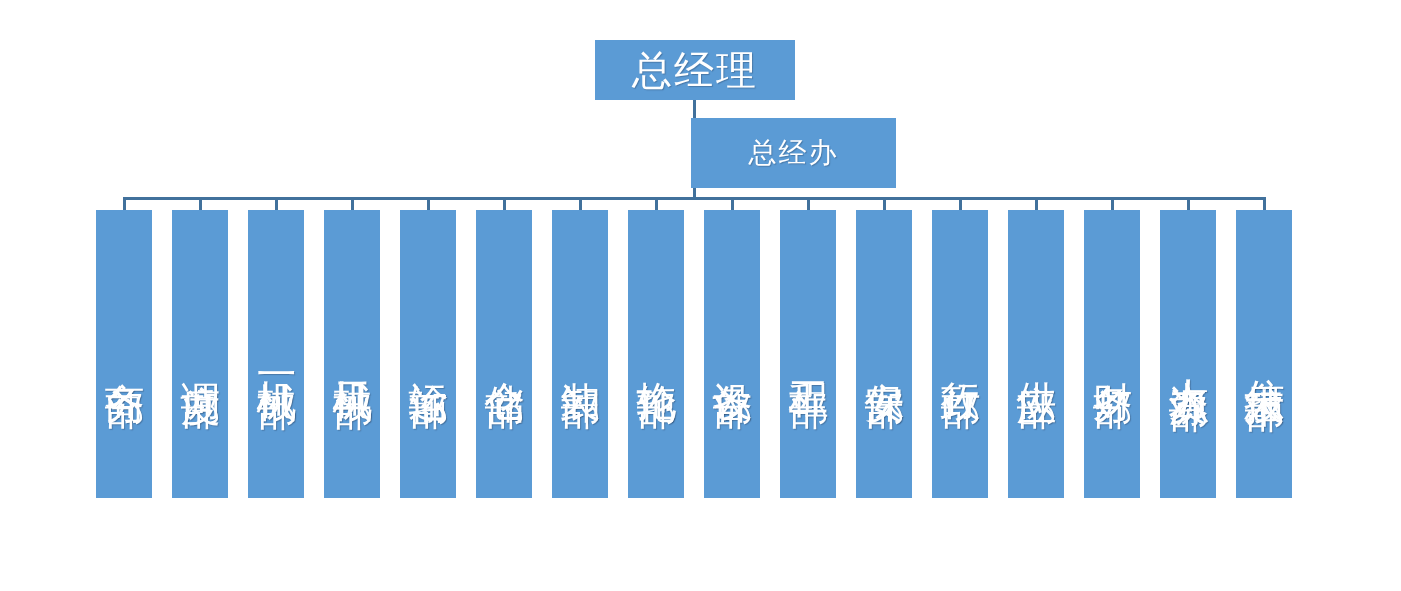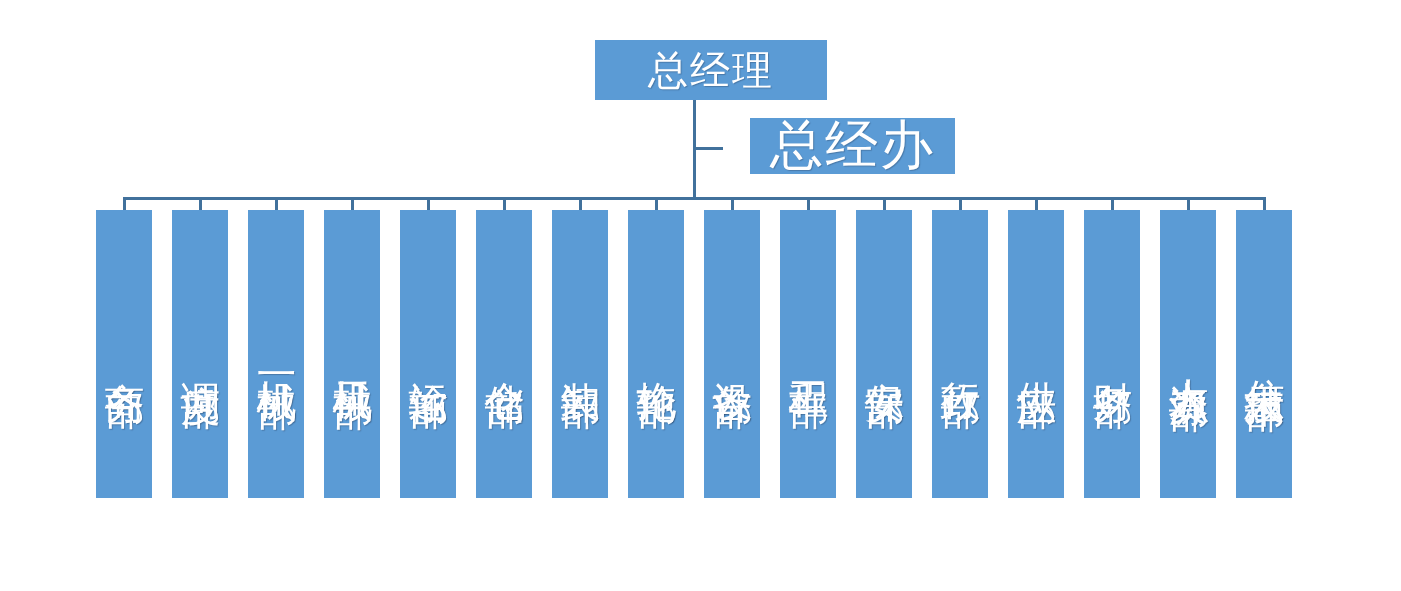--- a/index.html
+++ b/index.html
@@ -21,28 +21,28 @@
     background: var(--node-fill, #5B9BD5);
     color: var(--node-text, #ffffff);
     display: flex;
     align-items: center;
     justify-content: center;
     text-shadow: 1px 1px 1px rgba(40,60,90,0.35);
     box-sizing: border-box;
   }
   .root-node {
     left: 595px; top: 40px;
-    width: 232px; height: 60px;
+    width: 200px; height: 60px;
     font-size: 40px;
     letter-spacing: 2px;
   }
   .assistant-node {
-    left: 750px; top: 118px;
-    width: 205px; height: 56px;
-    font-size: 53px;
+    left: 691px; top: 118px;
+    width: 205px; height: 70px;
+    font-size: 28px;
     letter-spacing: 2px;
   }
   
   .line {
     position: absolute;
     background: var(--connector, #41719C);
   }
   .stem-vertical   { left: 693px; top: 100px; width: 3px;  height: 98px; }
   .assistant-stub  { left: 696px; top: 147px; width: 27px; height: 3px;  }
   .rake-horizontal { left: 123px; top: 197px; width: 1143px; height: 3px; }

